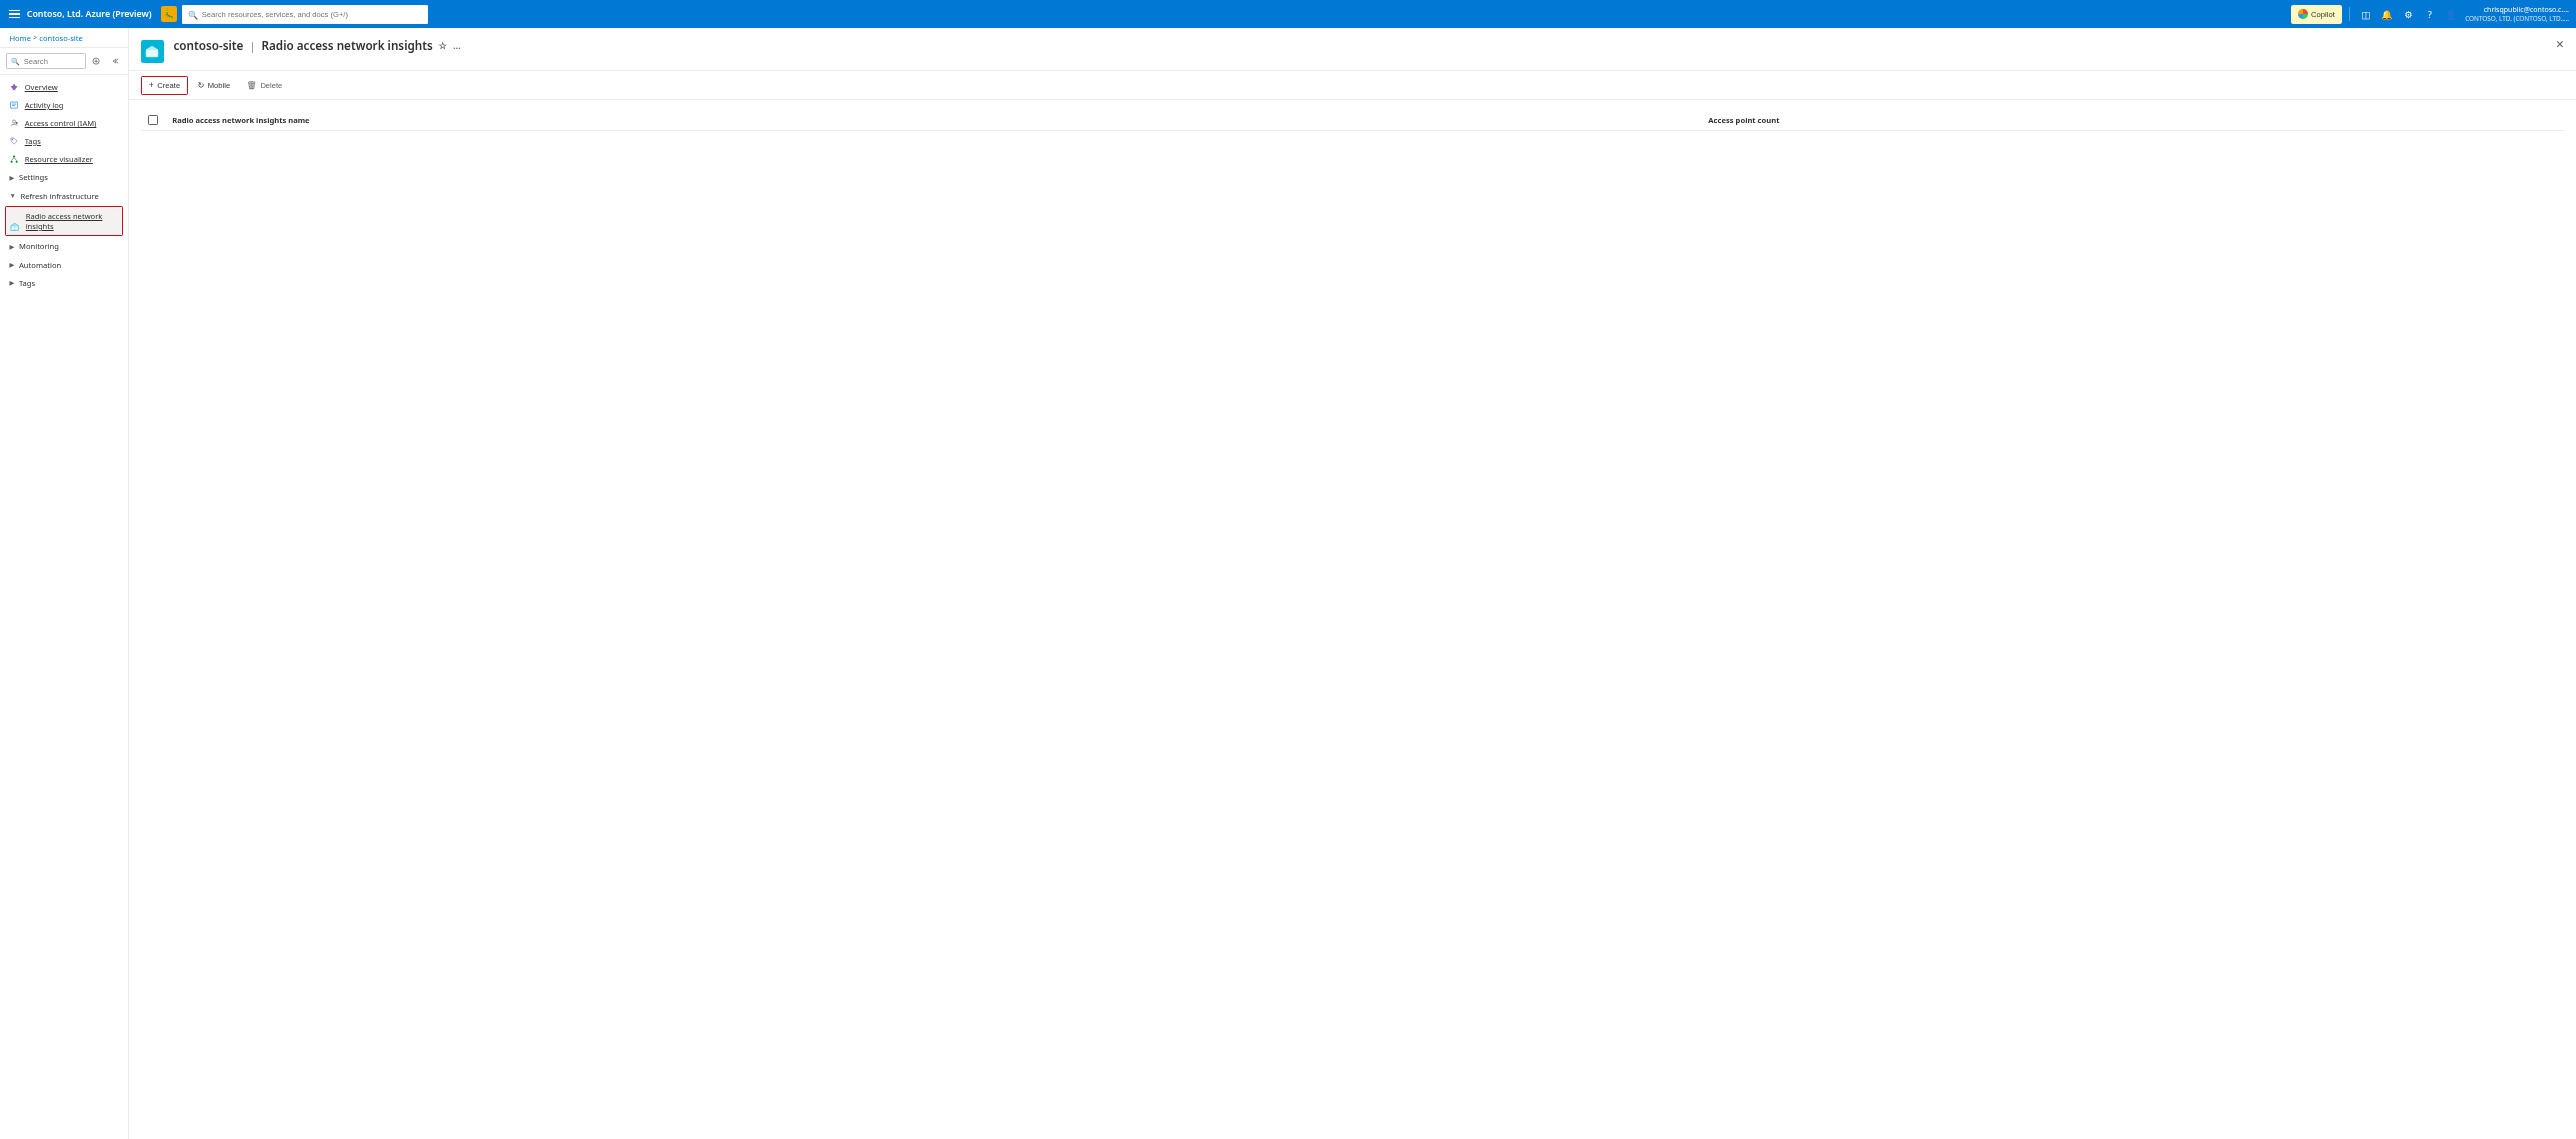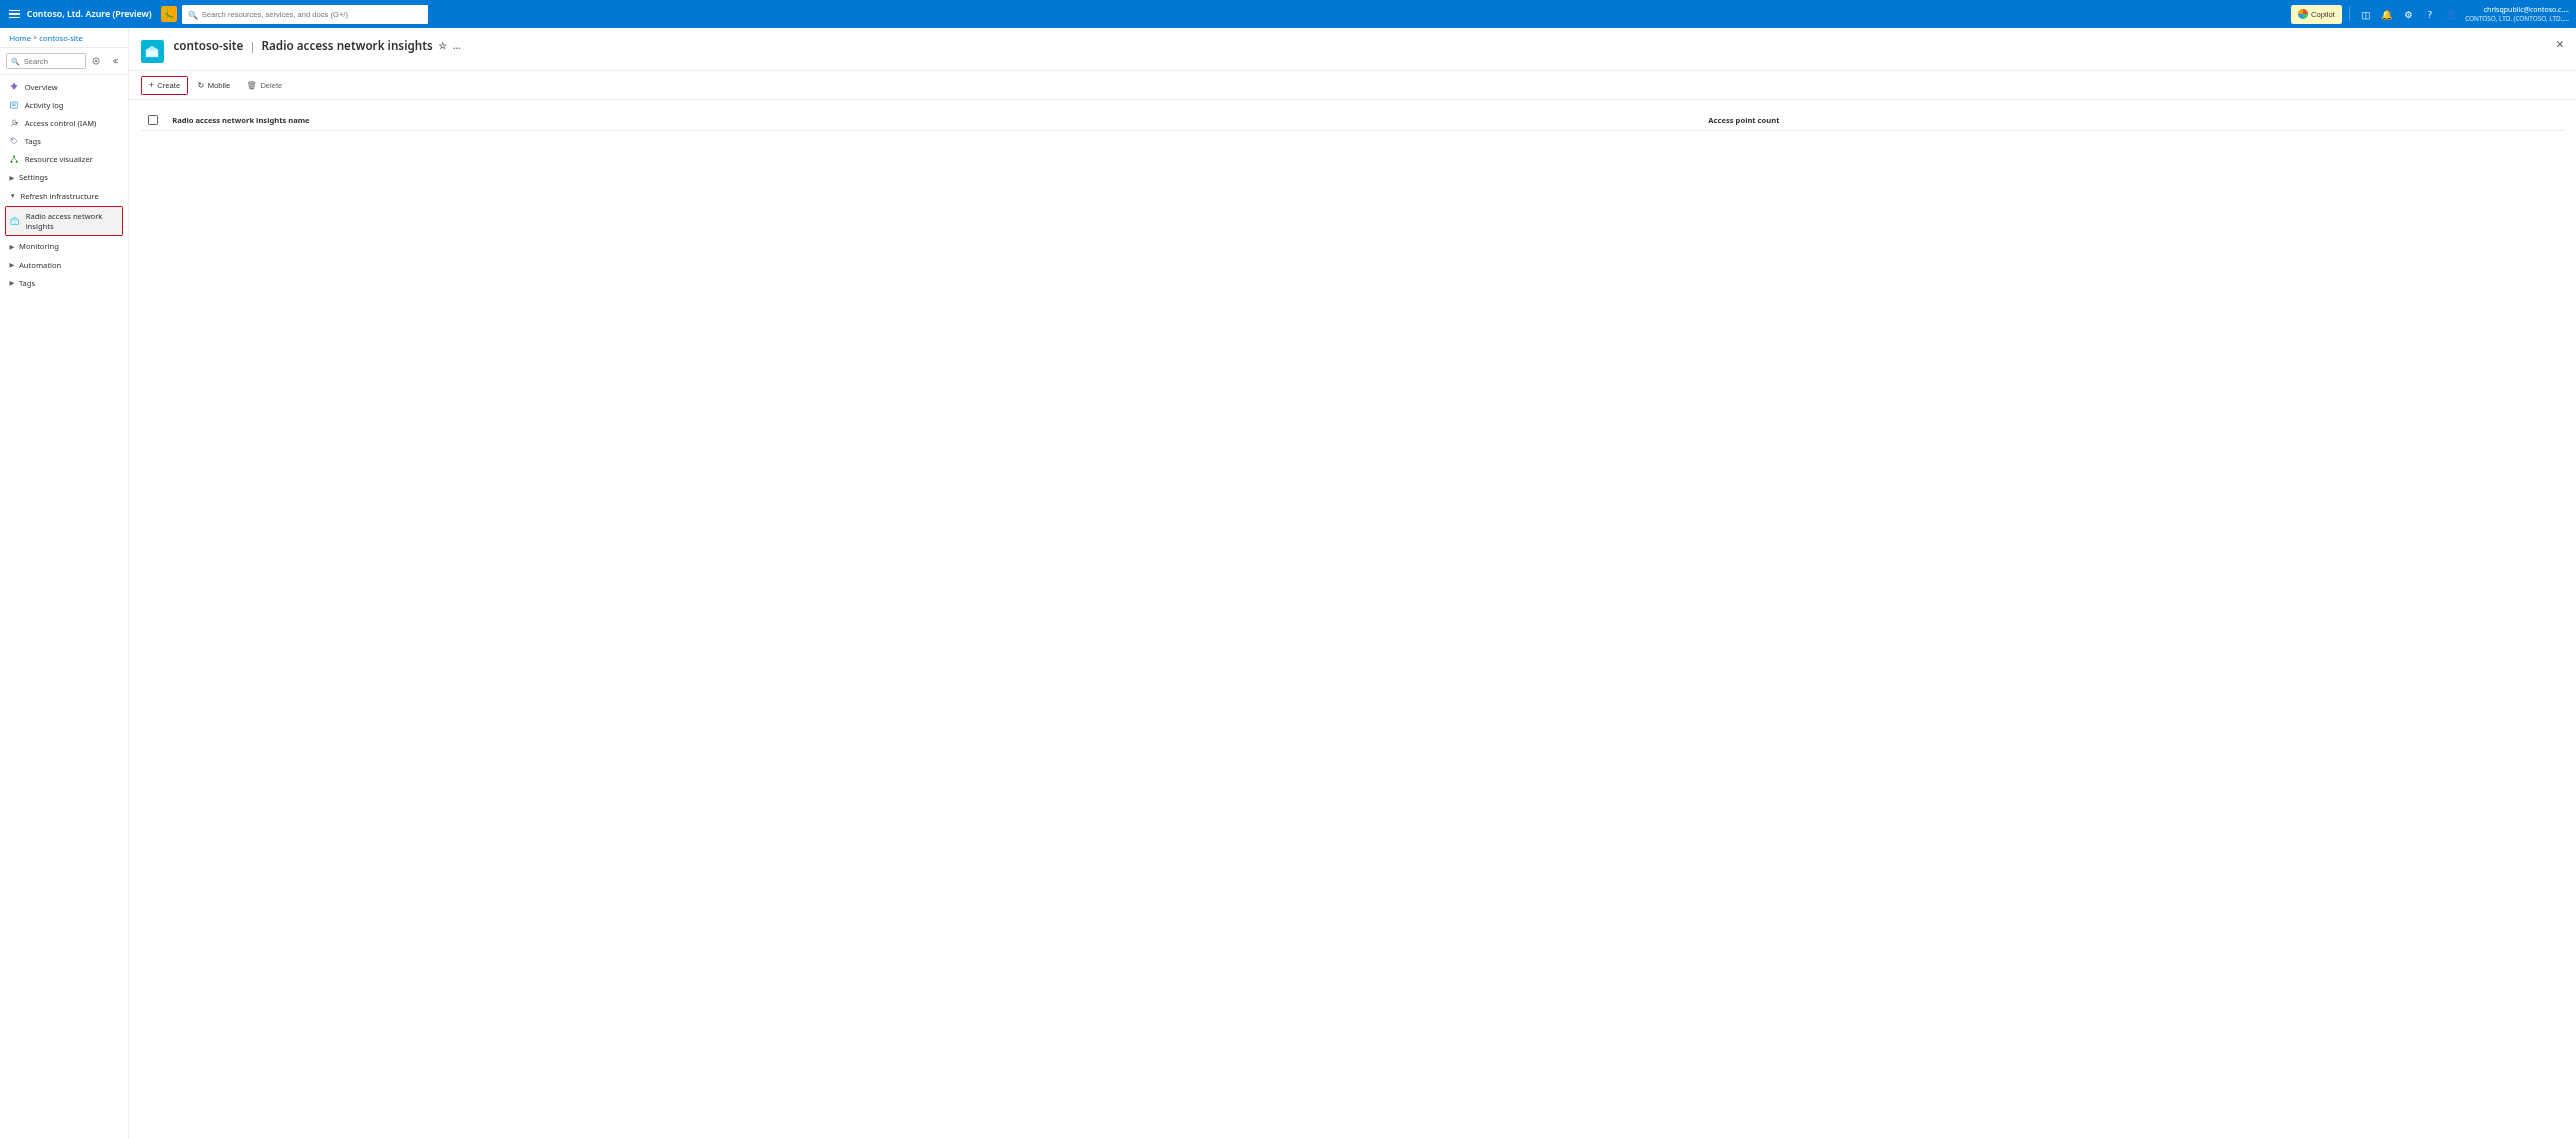--- a/index.html
+++ b/index.html
@@ -68,23 +68,24 @@
     .sidebar-search {
       flex: 1; display: flex; align-items: center; gap: 3.5px;
       border: 0.6px solid #c8c6c4; border-radius: 1.2px;
       padding: 2.3px 4.7px; background: white; height: 16.4px;
     }
     .sidebar-search input { border: none; outline: none; font-size: 7.6px; flex: 1; width: 100%; }
     .sidebar-icon-btn { width: 16.4px; height: 16.4px; display: flex; align-items: center; justify-content: center; cursor: pointer; color: #605e5c; border-radius: 1.2px; }
 
     .sidebar-nav { flex: 1; padding: 2.3px 0; }
     .nav-item {
-      display: flex; align-items: center; gap: 5.9px;
+      display: flex; align-items: flex-end; gap: 5.9px;
       padding: 4.1px 9.4px; cursor: pointer; font-size: 7.6px; color: #323130;
       user-select: none;
+      text-decoration: underline;
     }
     .nav-item.active { background: #e8f4fd; }
     .nav-icon { width: 9.4px; height: 9.4px; display: flex; align-items: center; justify-content: center; flex-shrink: 0; }
     .nav-item-expand { font-size: 6.4px; color: #605e5c; margin-right: 1.2px; }
     .nav-section-header { display: flex; align-items: center; gap: 3.5px; padding: 4.1px 9.4px; cursor: pointer; font-size: 7.6px; color: #323130; }
 
     
     .nav-item-active-box {
       border: 0.9px solid #c50f1f;
       border-radius: 1.2px;

